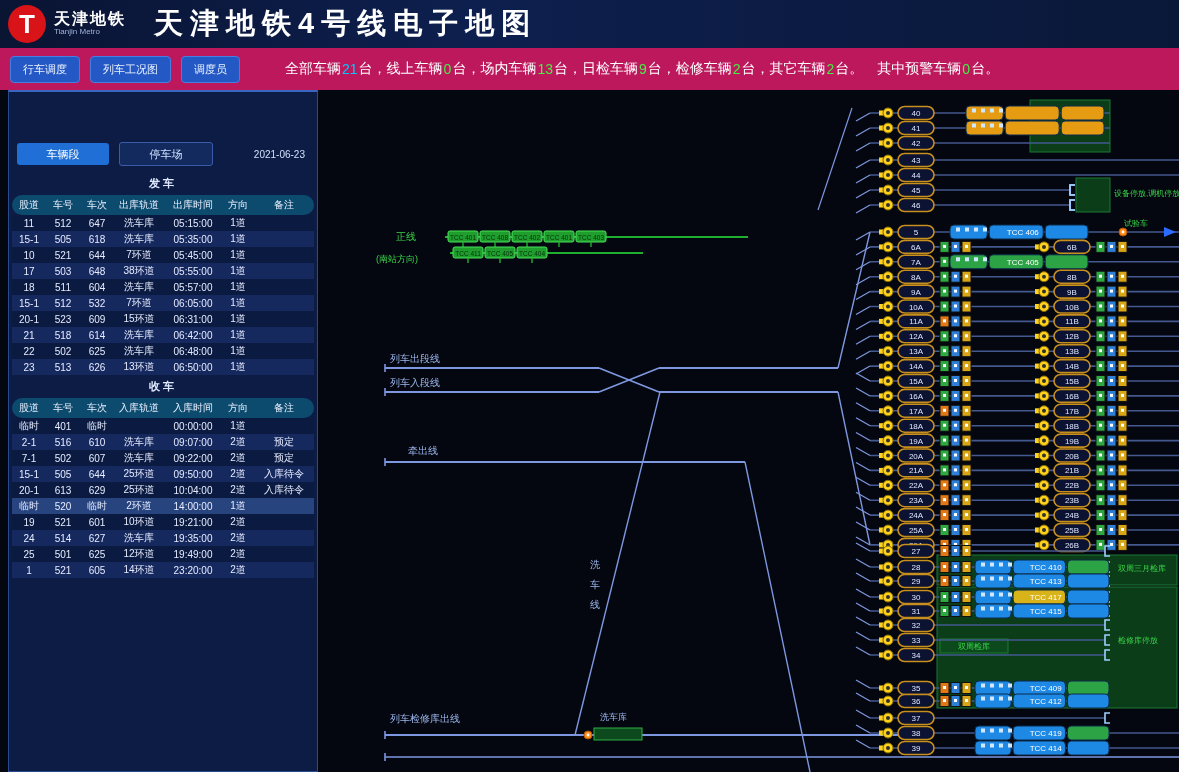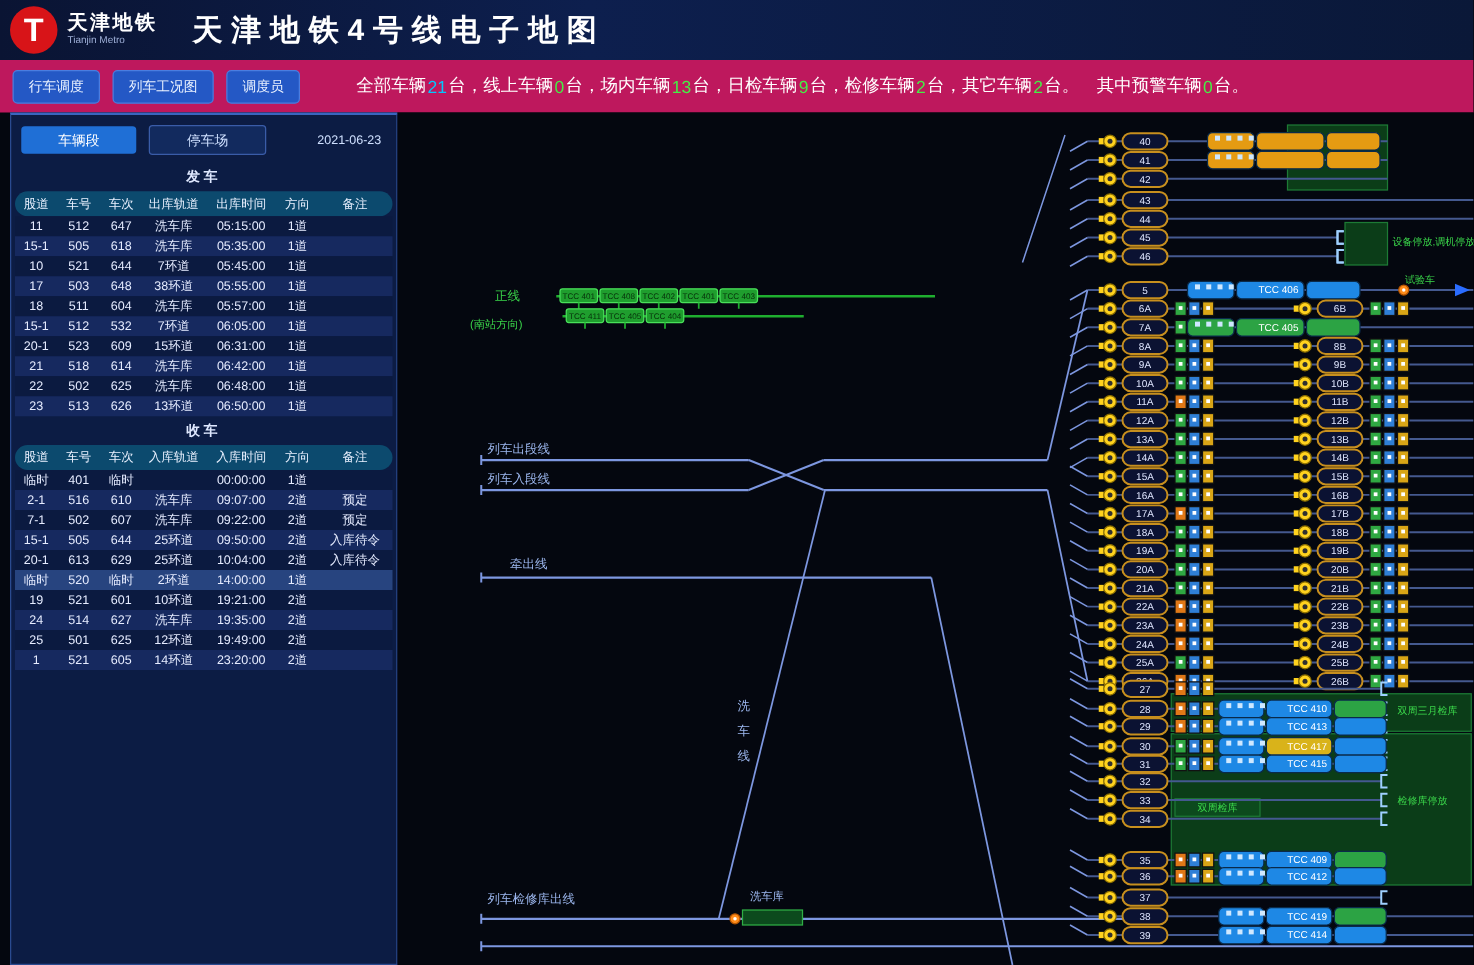--- a/index.html
+++ b/index.html
@@ -6,33 +6,33 @@
   #app{position:relative;width:1179px;height:772px;overflow:hidden;
        font-family:"Liberation Sans","DejaVu Sans",sans-serif;background:#04070f;}
   
   #hdr{position:absolute;left:0;top:0;width:1179px;height:48px;
        background:linear-gradient(90deg,#0a1433,#0d1f4e 40%,#0a1838);display:flex;align-items:center;}
   #logo{width:38px;height:38px;margin-left:8px;border-radius:50%;background:#d81418;
         color:#fff;font-weight:bold;font-size:26px;display:flex;align-items:center;justify-content:center;}
   .logotxt{margin-left:8px;line-height:1.05;}
   .logotxt .cn{color:#fff;font-size:16px;font-weight:bold;letter-spacing:2px;}
   .logotxt .en{color:#9fb0d8;font-size:8px;}
-  #title{color:#fff;font-size:24px;font-weight:bold;letter-spacing:7px;margin-left:28px;}
+  #title{color:#fff;font-size:29px;font-weight:bold;letter-spacing:7px;margin-left:28px;}
   
   #tbar{position:absolute;left:0;top:48px;width:1179px;height:42px;background:#be185d;
         display:flex;align-items:center;}
   .tbtn{margin-left:10px;padding:5px 12px;background:#2458c5;border:1px solid #4a7de0;border-radius:4px;
         color:#eaf2ff;font-size:11px;white-space:nowrap;cursor:pointer;}
   #status{position:absolute;left:285px;top:0;height:42px;display:flex;align-items:center;
           color:#fff;font-size:14px;font-weight:normal;white-space:nowrap;}
   #status .v{margin:0 1px;}
   
   #panel{position:absolute;left:8px;top:90px;width:310px;height:682px;background:#0c1c44;
          border:1px solid #2a4a8f;border-top:2px solid #3a66c0;box-sizing:border-box;}
-  #ptabs{display:flex;align-items:center;padding:8px 6px 6px 8px;}
+  #ptabs{display:flex;align-items:center;padding:8px 6px 6px 8px;margin-top:42px;}
   .ptab{width:92px;height:22px;display:flex;align-items:center;justify-content:center;
         font-size:11px;border-radius:3px;margin-right:10px;cursor:pointer;}
   .ptab.on{background:#1f6fd6;color:#fff;}
   .ptab.off{background:#122a5e;border:1px solid #3a5ca8;color:#cfe0ff;}
   #pdate{margin-left:auto;color:#cfe0ff;font-size:10px;padding-right:6px;}
   .sect{color:#dfe8ff;font-size:11px;font-weight:bold;text-align:center;letter-spacing:3px;margin:4px 0 4px 0;}
   .tbl{width:302px;margin:0 auto;font-size:10px;color:#e6ecff;}
   .trow{display:grid;grid-template-columns:34px 34px 34px 50px 58px 32px 60px;height:16px;align-items:center;}
   .trow span{text-align:center;overflow:hidden;white-space:nowrap;}
   .thead{background:#0c4a6e;color:#eaf1ff;font-weight:normal;height:20px;border-radius:10px;}

